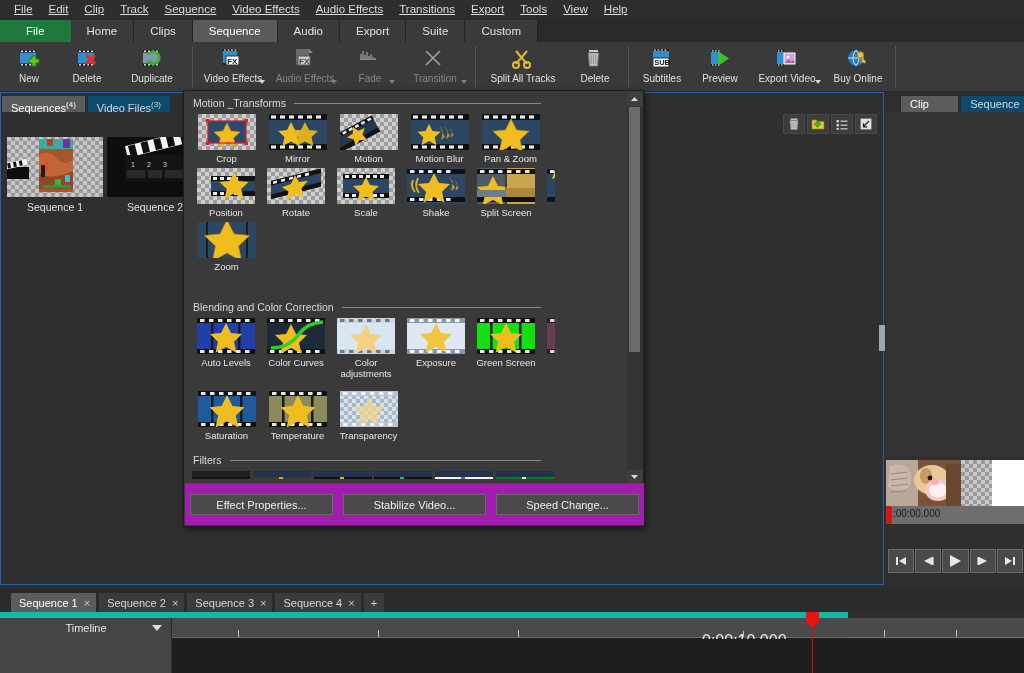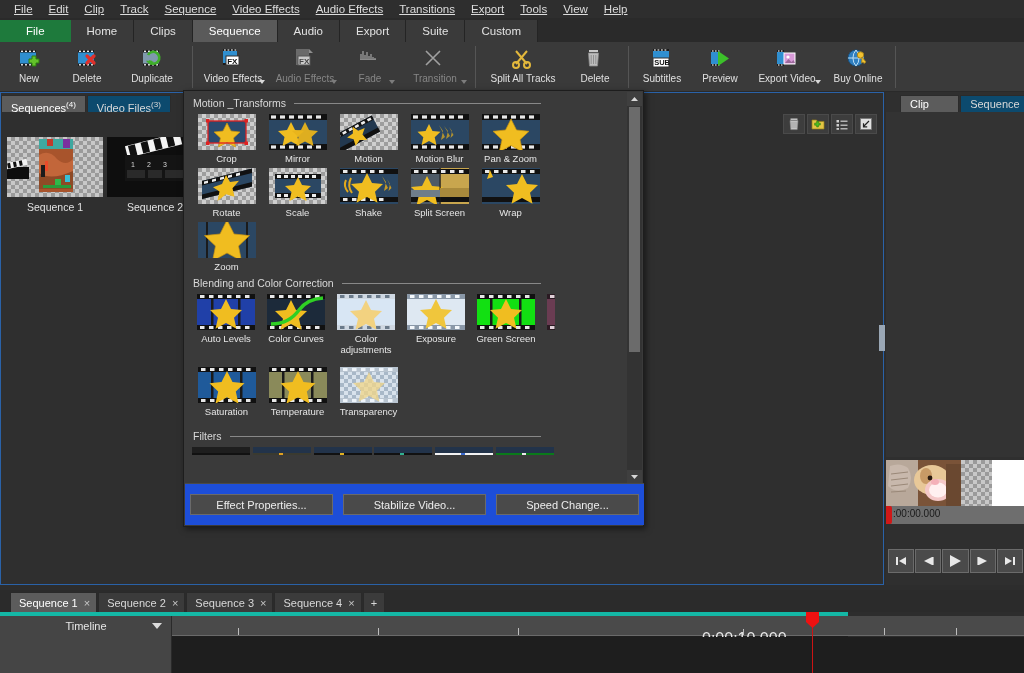--- a/index.html
+++ b/index.html
@@ -102,21 +102,21 @@
   .fx-row { display: flex; padding-left: 6px; }
   .fx-cell { width: 71px; display: flex; flex-direction: column; align-items: center; padding-top: 4px; }
   .fx-thumb { width: 58px; height: 36px; position: relative; overflow: hidden; background: #22334a; }
   .fx-name { font-size: 9.5px; color: #e6e6e6; margin-top: 3px; text-align: center; line-height: 11px; width: 70px; }
 
   .fx-vscroll { position: absolute; right: 1px; top: 1px; width: 15px; height: 392px; background: #333; }
   .fx-arrow { width: 15px; height: 14px; background: #3f3f3f; display:flex; align-items:center; justify-content:center; }
   .fx-thumbbar { position: absolute; left: 2px; top: 15px; width: 11px; height: 245px; background: #6b6b6b; }
   .fx-buttons {
     position: absolute; left: 1px; bottom: 1px; width: 459px; height: 42px;
-    background: #1d4ed8; display: flex; align-items: center; justify-content: space-around;
+    background: #a21caf; display: flex; align-items: center; justify-content: space-around;
     border-top: 1px solid #4a4a4a;
   }
   .fx-btn {
     width: 143px; height: 21px; background: #4a4a4a; border: 1px solid #6a6a6a;
     color: #ededed; font-size: 11px; display: flex; align-items: center; justify-content: center;
   }
 
   
   .prev-panel { position: absolute; left: 886px; top: 92px; width: 138px; height: 493px; background: #2f2f2f; }
   .prev-tabs { position: absolute; left: 0; top: 0; height: 20px; display: flex; align-items: flex-end; padding-left: 14px; }
@@ -145,21 +145,21 @@
   
   .tl-tabbar { position: absolute; left: 0; top: 590px; width: 1024px; height: 22px; background: #2b2b2b;
                display: flex; align-items: flex-end; padding-left: 10px; }
   .tltab { height: 20px; line-height: 20px; padding: 0 6px 0 8px; font-size: 11px; color: #d8d8d8;
            background: #3b3b3b; border: 1px solid #2a2a2a; border-bottom: none; margin-right: 1px;
            display: flex; align-items: center; }
   .tltab.active { background: #5c5c5c; color: #fff; }
   .tltab .x { margin-left: 6px; font-size: 11px; color: #c8c8c8; }
   .tltab.plus { padding: 0 7px; }
   .tl-body { position: absolute; left: 0; top: 612px; width: 848px; height: 61px; background: #1f1f1f;
-             border-top: 4px solid #14b8a6; }
+             border-top: 6px solid #14b8a6; }
   .tl-head { position: absolute; left: 0; top: 0; width: 172px; height: 61px; background: #454545;
              border-right: 1px solid #2a2a2a; }
   .tl-head .sel { position: absolute; left: 0; top: 0; width: 172px; height: 20px;
                   display: flex; align-items: center; justify-content: center; color: #e6e6e6; font-size: 11px; }
   .tl-head .sel .cv { position: absolute; right: 10px; width: 0; height: 0;
                       border-left: 5px solid transparent; border-right: 5px solid transparent;
                       border-top: 6px solid #dcdcdc; }
   .tl-ruler { position: absolute; left: 172px; top: 0; width: 852px; height: 20px; background: #4a4a4a;
               border-bottom: 1px solid #6a6a6a; }
   .tl-ruler .lbl { position: absolute; top: 14px; font-size: 16px; color: #e8e8e8; }
@@ -690,20 +690,42 @@
                 </g>
               <path d="M29 5 l5.5 11 12.5 1.3 -9 8.4 2.8 12.3 -11.8-6.5 -11.8 6.5 2.8-12.3 -9-8.4 12.5-1.3z" fill="#f0bd20" stroke="#c89410" stroke-width="0.7"></path>
             </svg>
           </div>
           <div class="fx-name">Pan &amp; Zoom</div>
         </div>
 
       </div>
 
       <div class="fx-row">
+        <div class="fx-cell">
+          <div class="fx-thumb">
+            <svg width="58" height="36" viewBox="0 0 58 36">
+              <rect width="58" height="36" fill="url(#ck)"></rect>
+              <rect x="14" y="8" width="44" height="20" fill="#2b4763"></rect>
+              <rect x="14" y="8" width="44" height="5" fill="#111"></rect>
+                <rect x="14" y="23" width="44" height="5" fill="#111"></rect>
+              <g fill="#ededed">
+                  <rect x="16" y="9" width="4" height="3"></rect>
+                  <rect x="23" y="9" width="4" height="3"></rect>
+                  <rect x="30" y="9" width="4" height="3"></rect>
+                  <rect x="37" y="9" width="4" height="3"></rect>
+              <rect x="16" y="24" width="4" height="3"></rect>
+                  <rect x="23" y="24" width="4" height="3"></rect>
+                  <rect x="30" y="24" width="4" height="3"></rect>
+                  <rect x="37" y="24" width="4" height="3"></rect>
+                </g>
+              <path d="M37 4 l4.5 9 10 1 -7.3 6.9 2.3 10 -9.5-5.3 -9.5 5.3 2.3-10 -7.3-6.9 10-1z" fill="#f0bd20"></path>
+            </svg>
+          </div>
+          <div class="fx-name">Position</div>
+        </div>
 
         <div class="fx-cell">
           <div class="fx-thumb">
             <svg width="58" height="36" viewBox="0 0 58 36">
               <rect width="58" height="36" fill="url(#ck)"></rect>
               <g transform="skewY(-14) translate(0,8)">
                 <rect x="4" y="6" width="50" height="18" fill="#2b4763"></rect>
                 <rect x="4" y="6" width="50" height="4.5" fill="#111"></rect>
                   <rect x="4" y="19.5" width="50" height="4.5" fill="#111"></rect>
                 <g fill="#ededed">
@@ -832,21 +854,21 @@
               <rect width="58" height="36" fill="#2b4763"></rect>
               <rect x="8" y="0" width="2" height="36" fill="#1b1b1b"></rect>
               <rect x="48" y="0" width="2" height="36" fill="#1b1b1b"></rect>
               <path d="M29 -2 l7 14 15.5 1.6 -11 10.4 3 15 -14.5-8 -14.5 8 3-15 -11-10.4 15.5-1.6z" fill="#f0bd20" stroke="#c89410" stroke-width="0.7"></path>
             </svg>
           </div>
           <div class="fx-name">Zoom</div>
         </div>
       </div>
 
-      <div class="fx-group-title" style="margin-top:0">
+      <div class="fx-group-title" style="margin-top:24px">
         <span>Blending and Color Correction</span>
         <div class="rule"></div>
       </div>
 
       <div class="fx-row">
         <div class="fx-cell">
           <div class="fx-thumb">
             <svg width="58" height="36" viewBox="0 0 58 36">
               <rect width="58" height="36" fill="#2040a8"></rect>
               <rect y="0" width="58" height="5" fill="#111"></rect>

